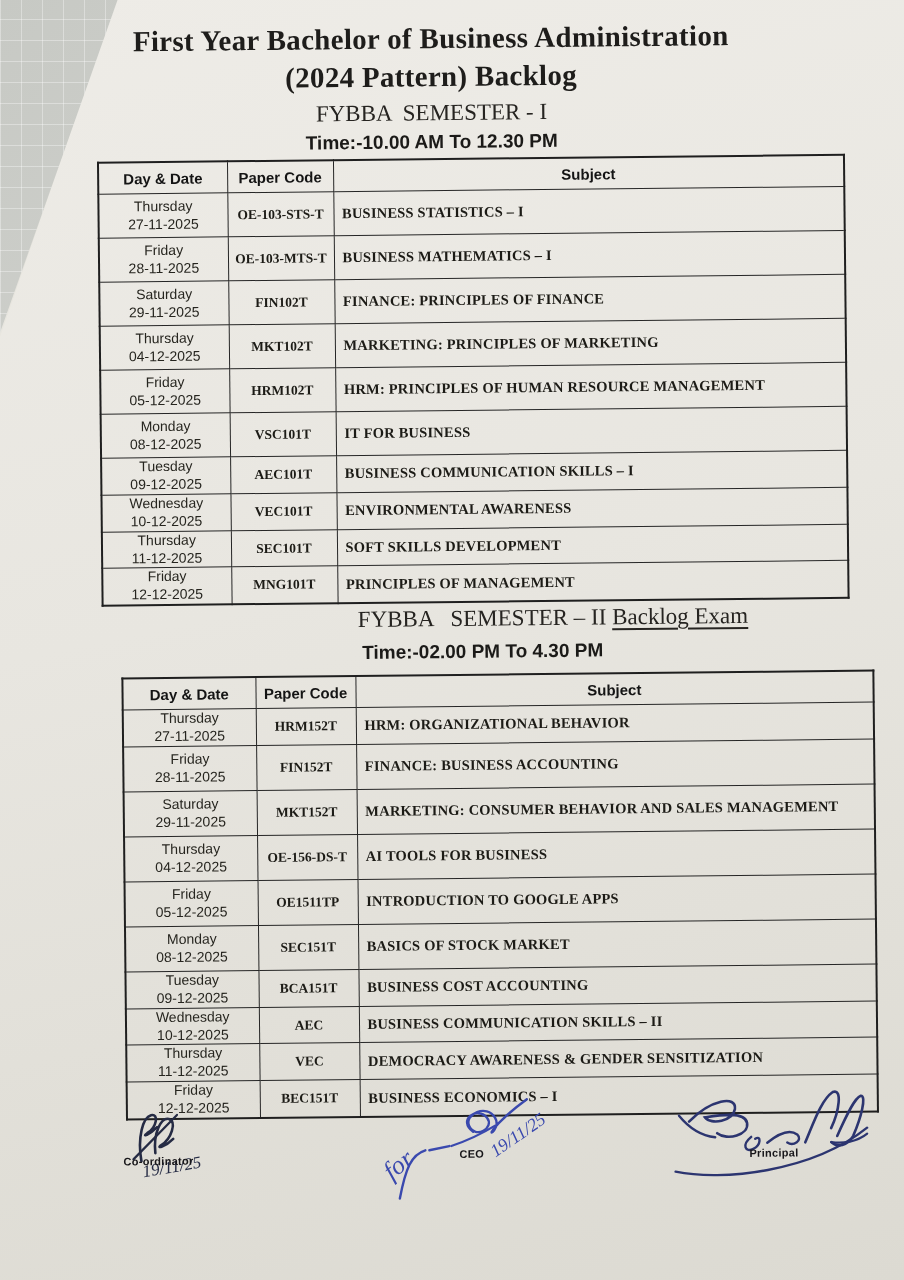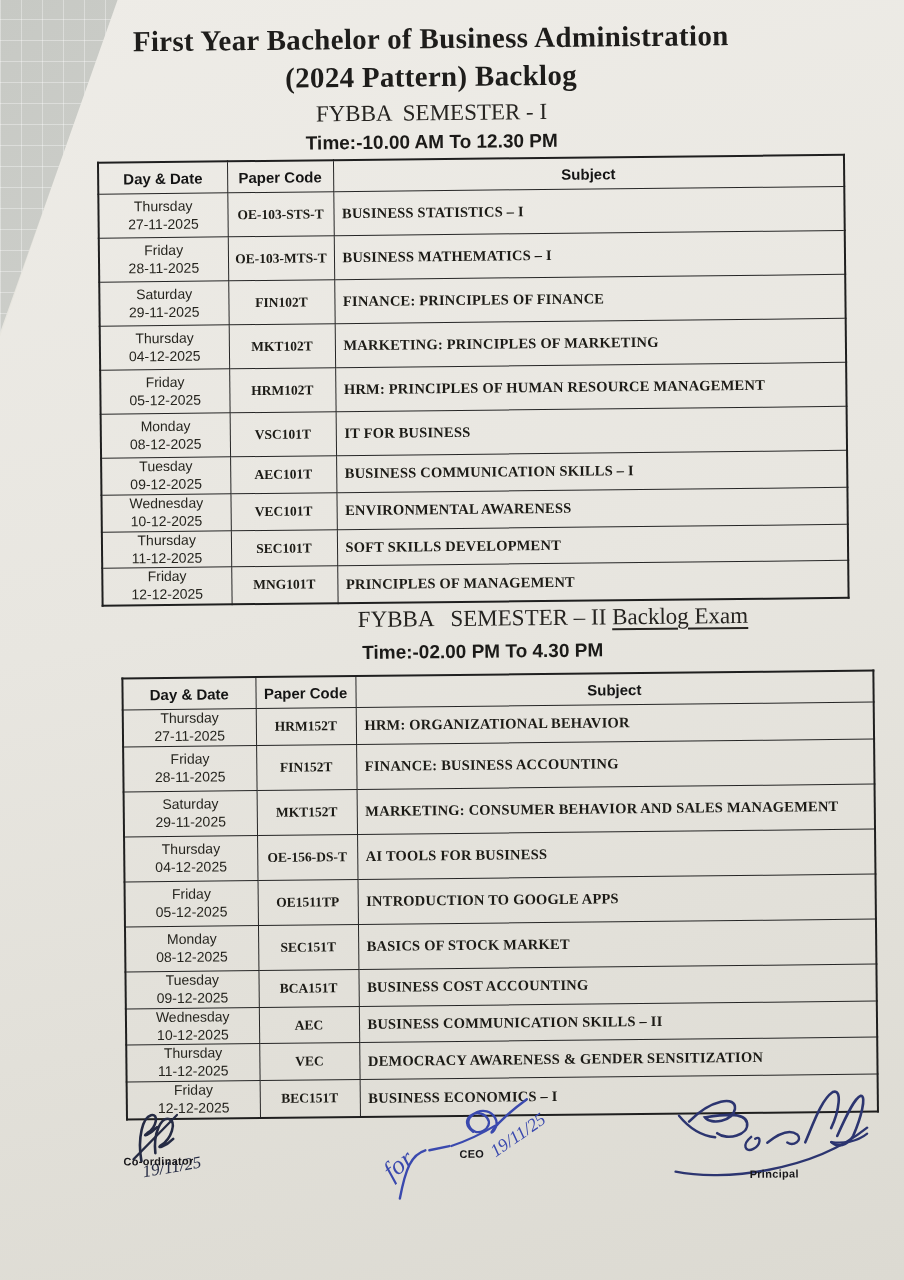--- a/index.html
+++ b/index.html
@@ -287,17 +287,17 @@
       <svg viewBox="0 0 220 110">
         <path d="M18,36 C40,14 66,10 64,24 C62,36 40,40 34,32 C48,30 74,26 76,38 C78,50 56,56 46,48" stroke-width="2.6"></path>
         <path d="M8,30 C16,40 28,50 44,52" stroke-width="2.4"></path>
         <path d="M80,52 c-10,8 -6,16 2,12 c8,-4 8,-14 2,-10" stroke-width="2.4"></path>
         <path d="M96,58 C106,50 118,44 126,50 C132,56 122,62 116,58" stroke-width="2.4"></path>
         <path d="M134,58 C142,40 150,16 162,8 C172,4 168,28 160,44" stroke-width="2.6"></path>
         <path d="M166,52 C176,30 184,14 190,12 C196,12 190,34 182,52 C176,62 166,64 160,58" stroke-width="2.6"></path>
         <path d="M4,86 C50,96 140,88 196,44" stroke-width="2.4"></path>
         <path d="M160,58 C172,60 186,58 196,50" stroke-width="2.2"></path>
       </svg>
-      <div class="sig-label" style="left:78px;top:62px;margin-top:21px;">Principal</div>
+      <div class="sig-label" style="left:78px;top:62px;">Principal</div>
     </div>
 
   </div>
 </div>
 
 </body></html>

